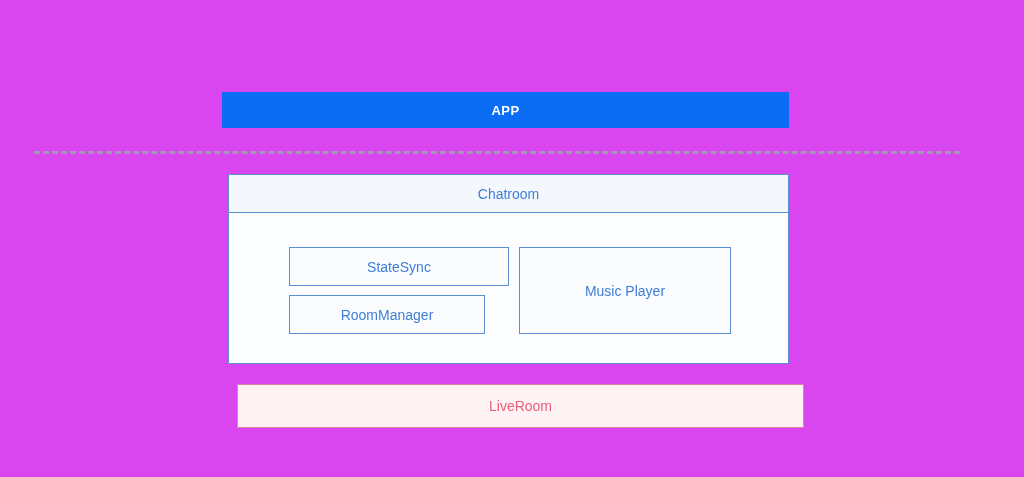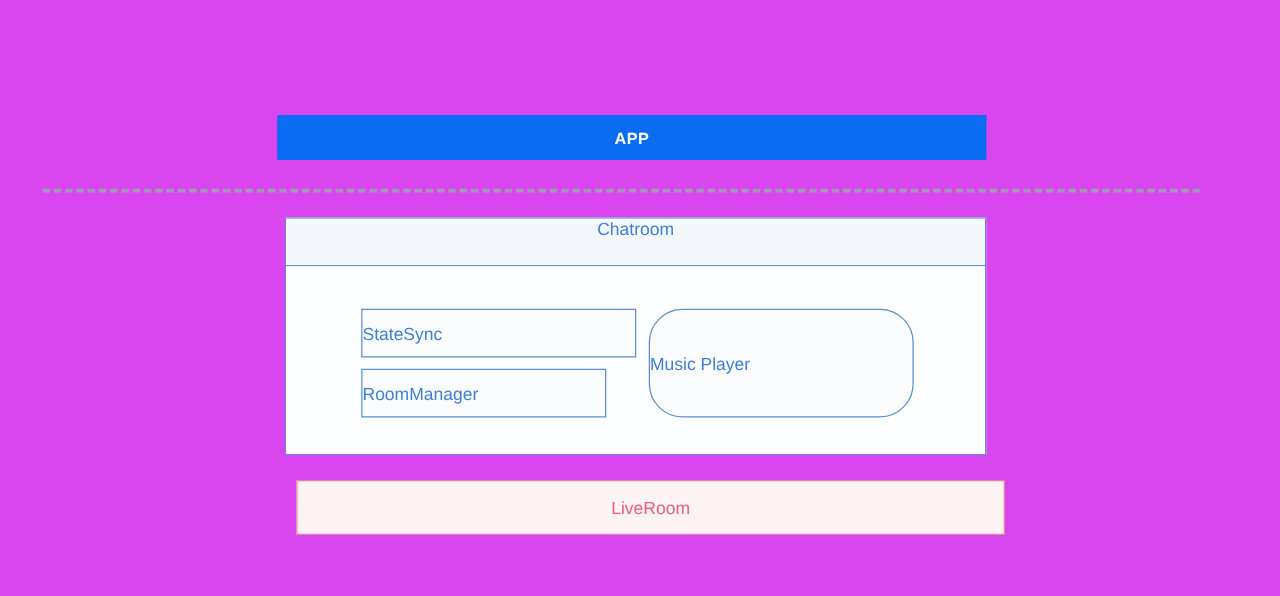--- a/index.html
+++ b/index.html
@@ -69,21 +69,21 @@
   .chatroom-header {
     position: absolute;
     left: 0;
     top: 0;
     width: 100%;
     height: 38px;
     box-sizing: border-box;
     border-bottom: 1.5px solid #5b8fd4;
     background: #f4f8fd;
     display: flex;
-    align-items: flex-start;
+    align-items: center;
     justify-content: center;
   }
   .chatroom-header-label {
     color: #3f7ed6;
     font-size: 14px;
   }
 
   .chatroom-body {
     position: absolute;
     left: 0;
@@ -94,21 +94,21 @@
   }
 
   
   .module-box {
     position: absolute;
     box-sizing: border-box;
     border: 1.5px solid #5b8fd4;
     background: #fafcfe;
     display: flex;
     align-items: center;
-    justify-content: flex-start;
+    justify-content: center;
   }
   .module-label {
     color: #3f7ed6;
     font-size: 14px;
   }
 
   .box-statesync {
     left: 60px;
     top: 34px;
     width: 220px;
@@ -118,21 +118,20 @@
     left: 60px;
     top: 82px;
     width: 196px;
     height: 39px;
   }
   .box-musicplayer {
     left: 290px;
     top: 34px;
     width: 212px;
     height: 87px;
-    border-radius: 27px;
   }
 
   
   .liveroom-box {
     position: absolute;
     left: 222px;
     top: 384px;
     width: 567px;
     height: 44px;
     box-sizing: border-box;

